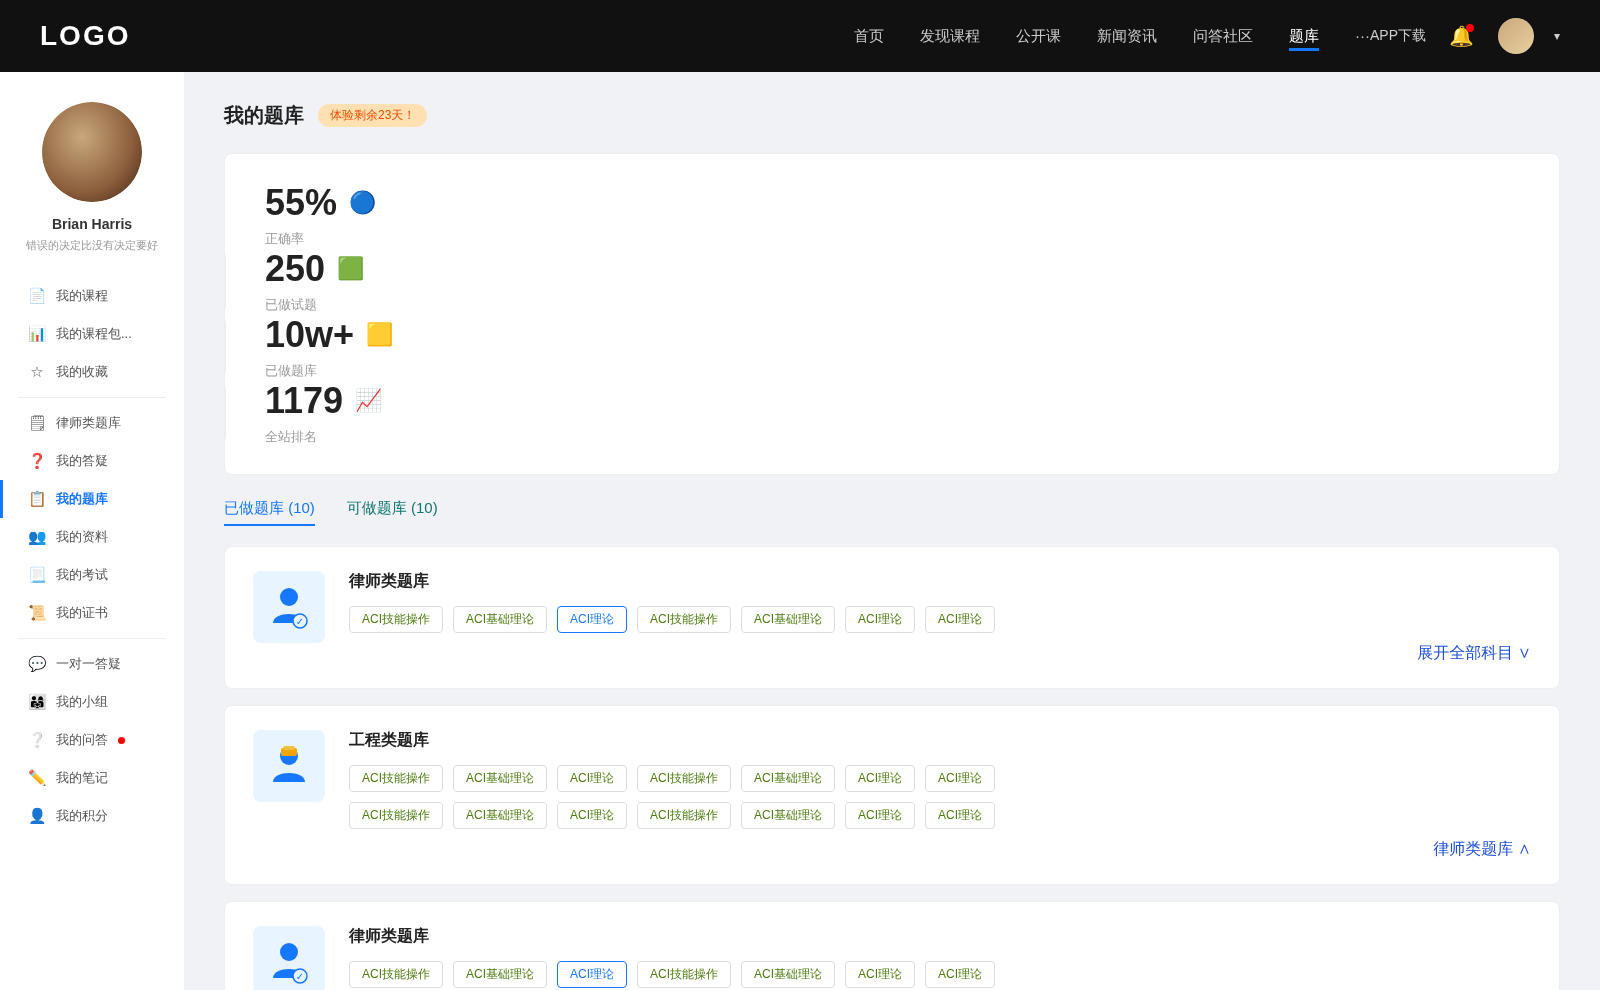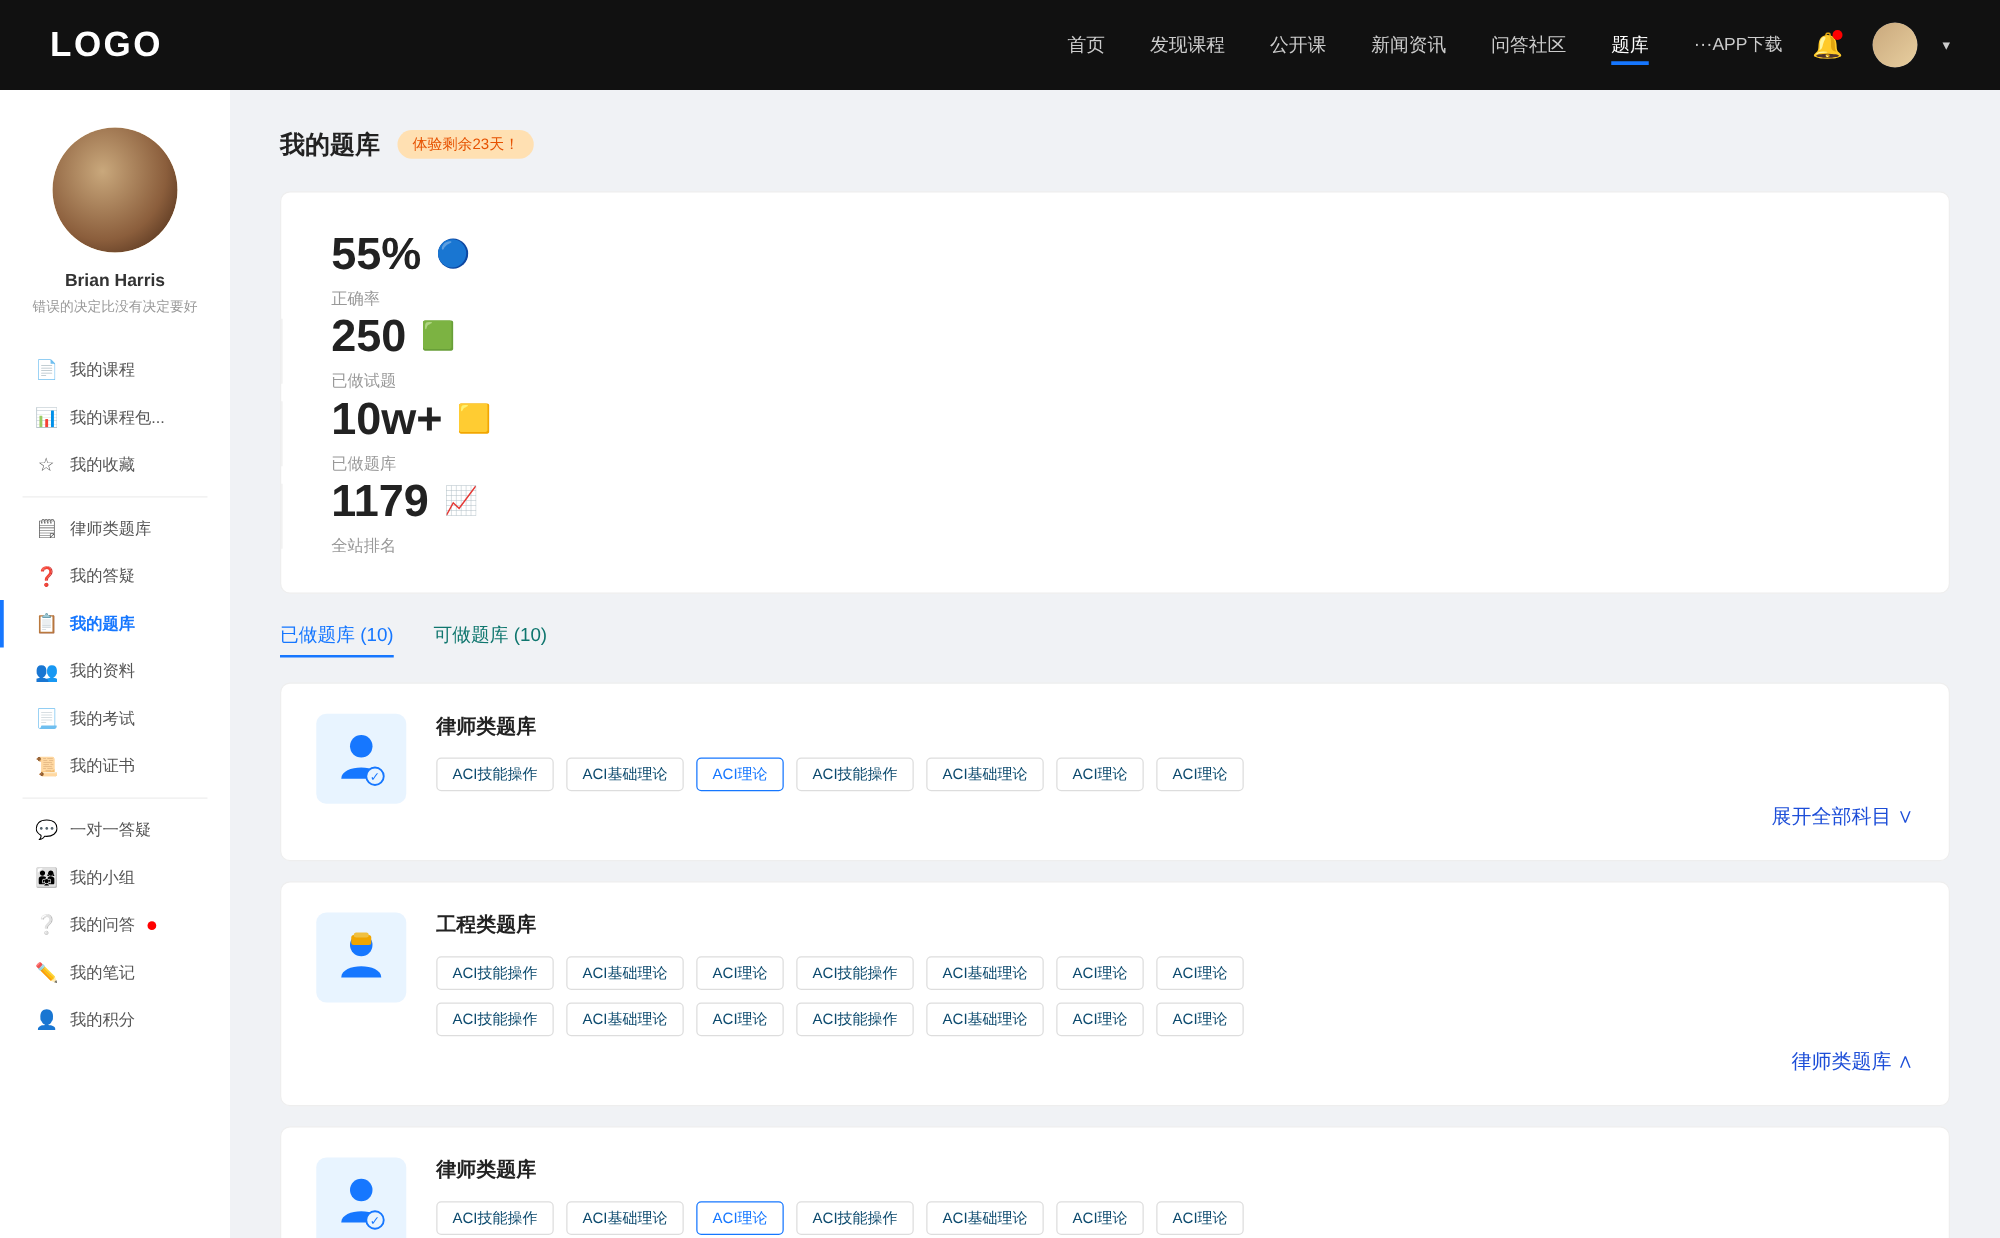--- a/index.html
+++ b/index.html
@@ -223,21 +223,21 @@
       flex-shrink: 0;
     }
     .qbank-content { flex: 1; }
     .qbank-title { font-size: 16px; font-weight: 600; color: #222; margin-bottom: 14px; }
     .qbank-tags { display: flex; flex-wrap: wrap; gap: 10px; }
     .tag {
       border: 1px solid #ddd;
       border-radius: 4px;
       padding: 4px 12px;
       font-size: 12px;
-      color: #0c4a6e;
+      color: #4d7c0f;
       cursor: pointer;
     }
     .tag.active {
       border-color: #1677ff;
       color: #1677ff;
       background: #fff;
     }
     .qbank-expand {
       font-size: 16px; color: #1d4ed8;
       text-align: right;

